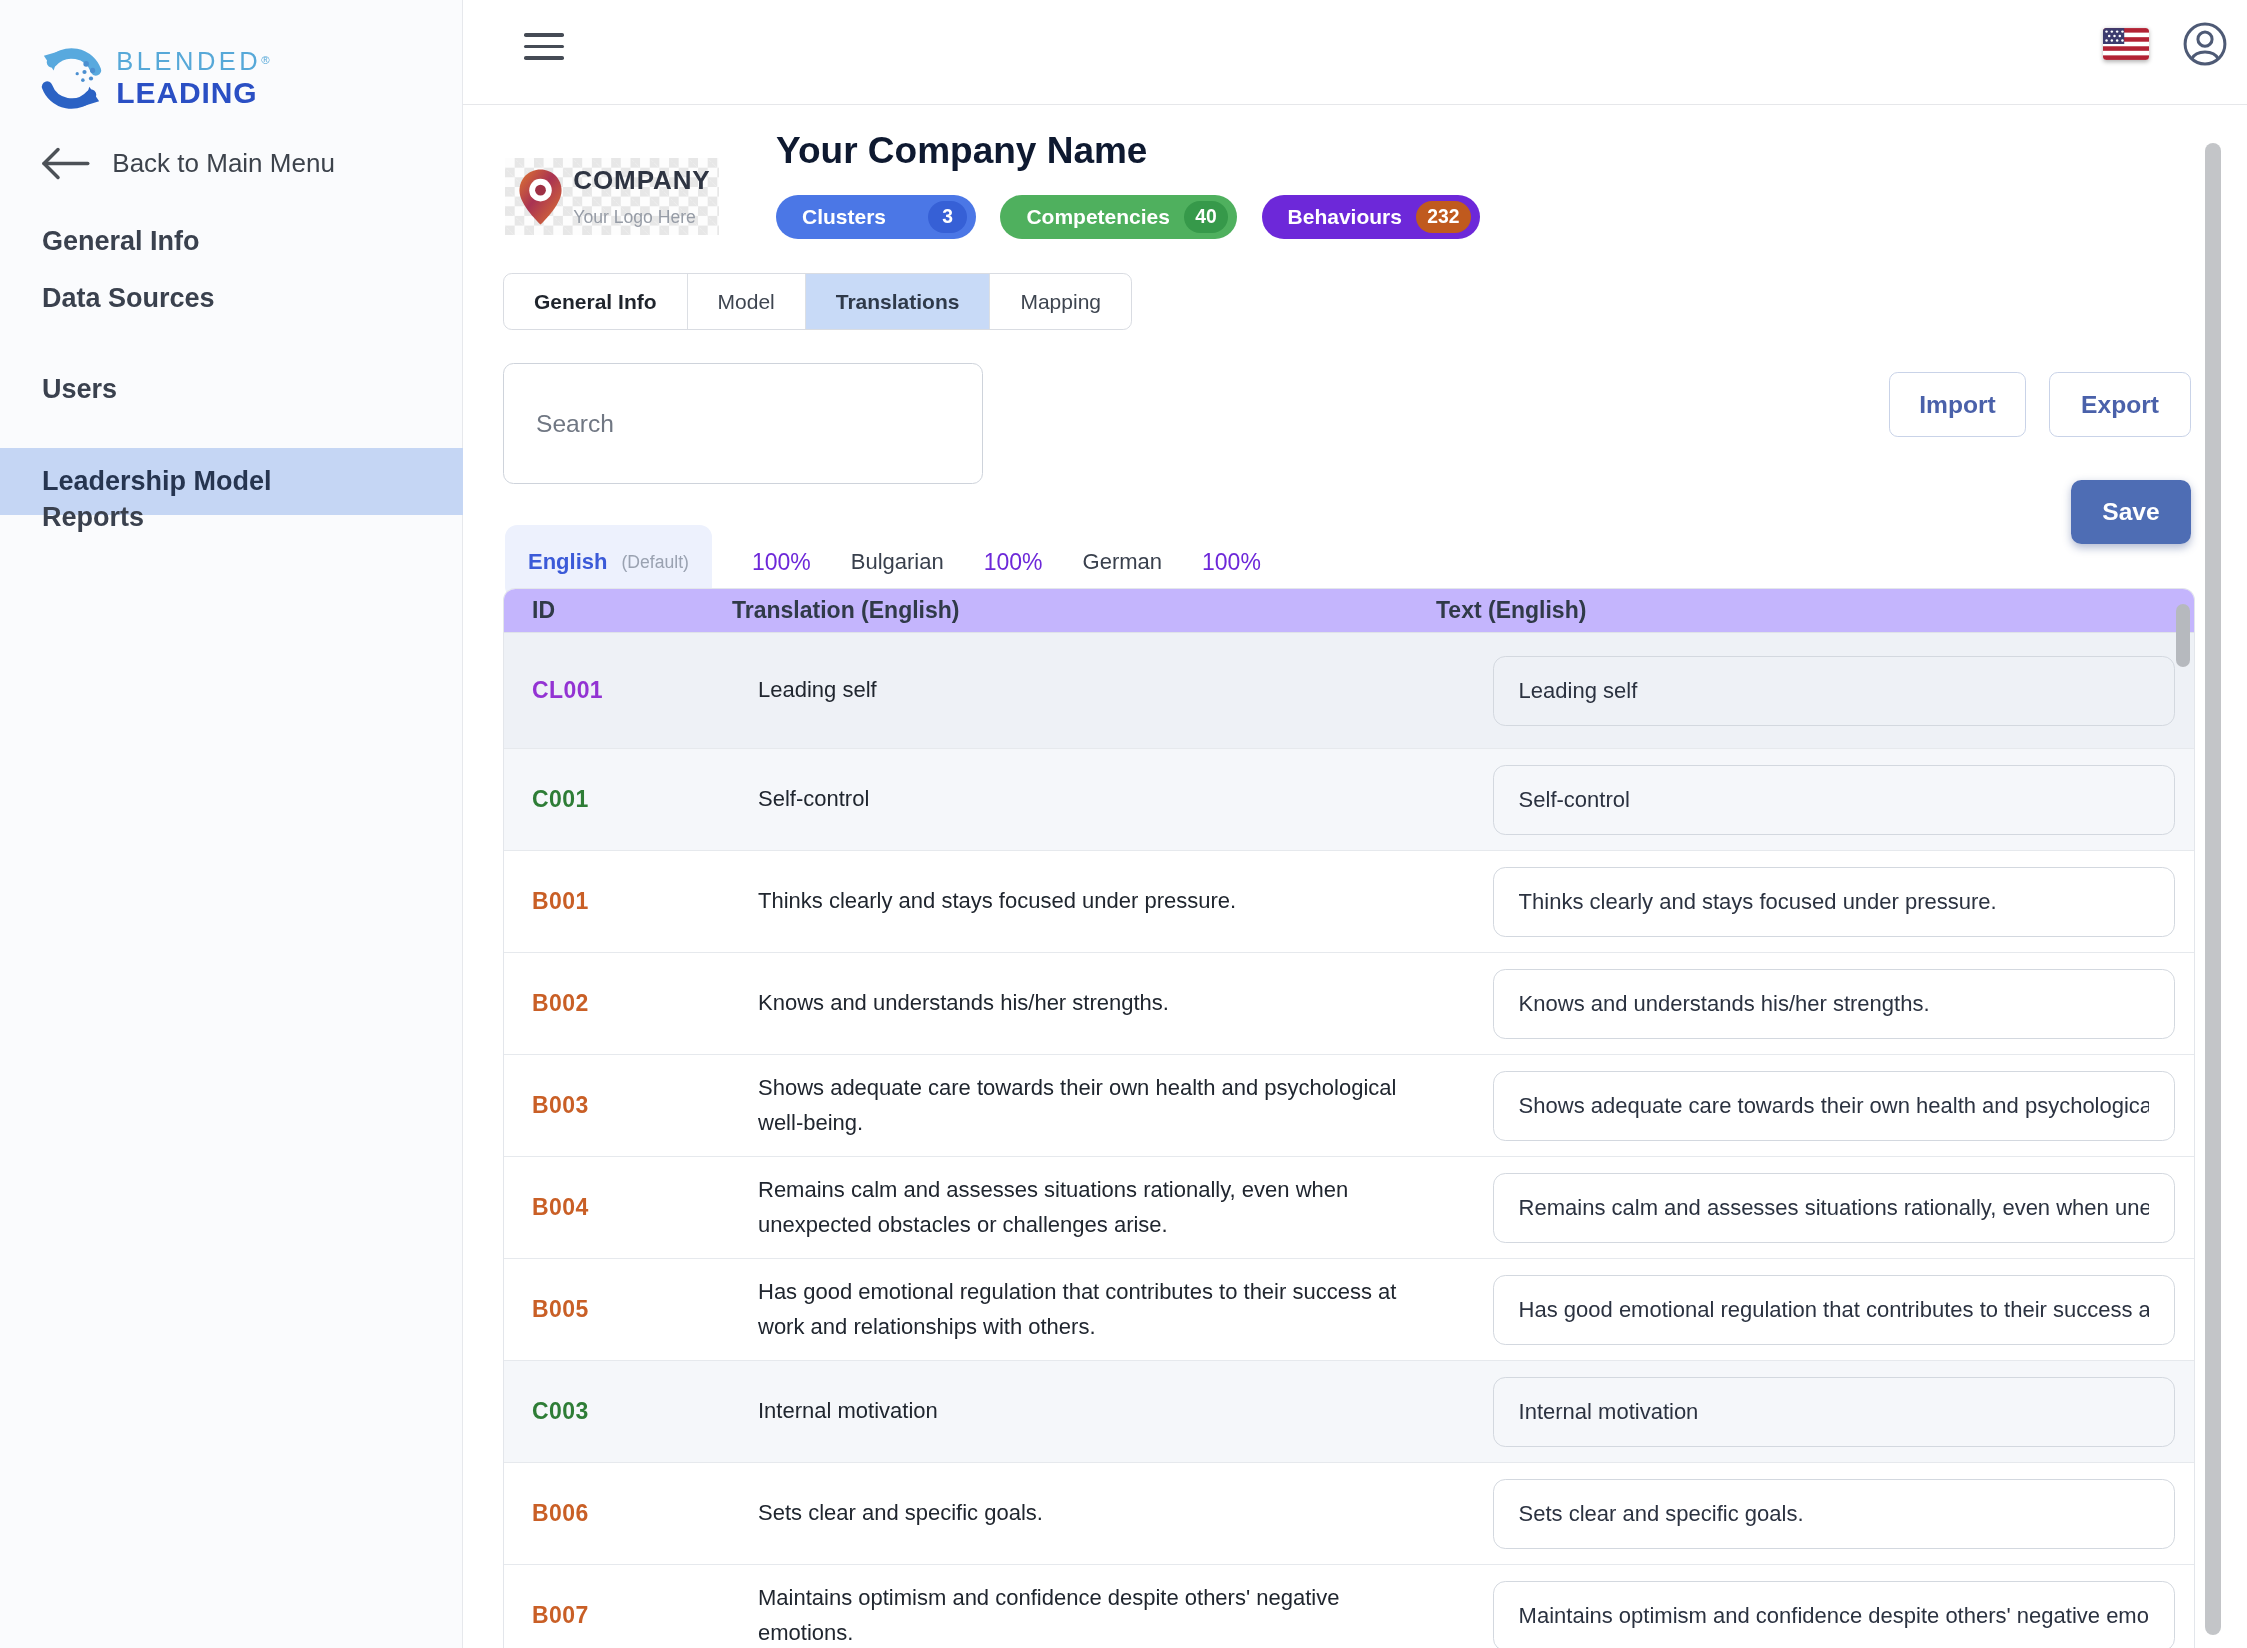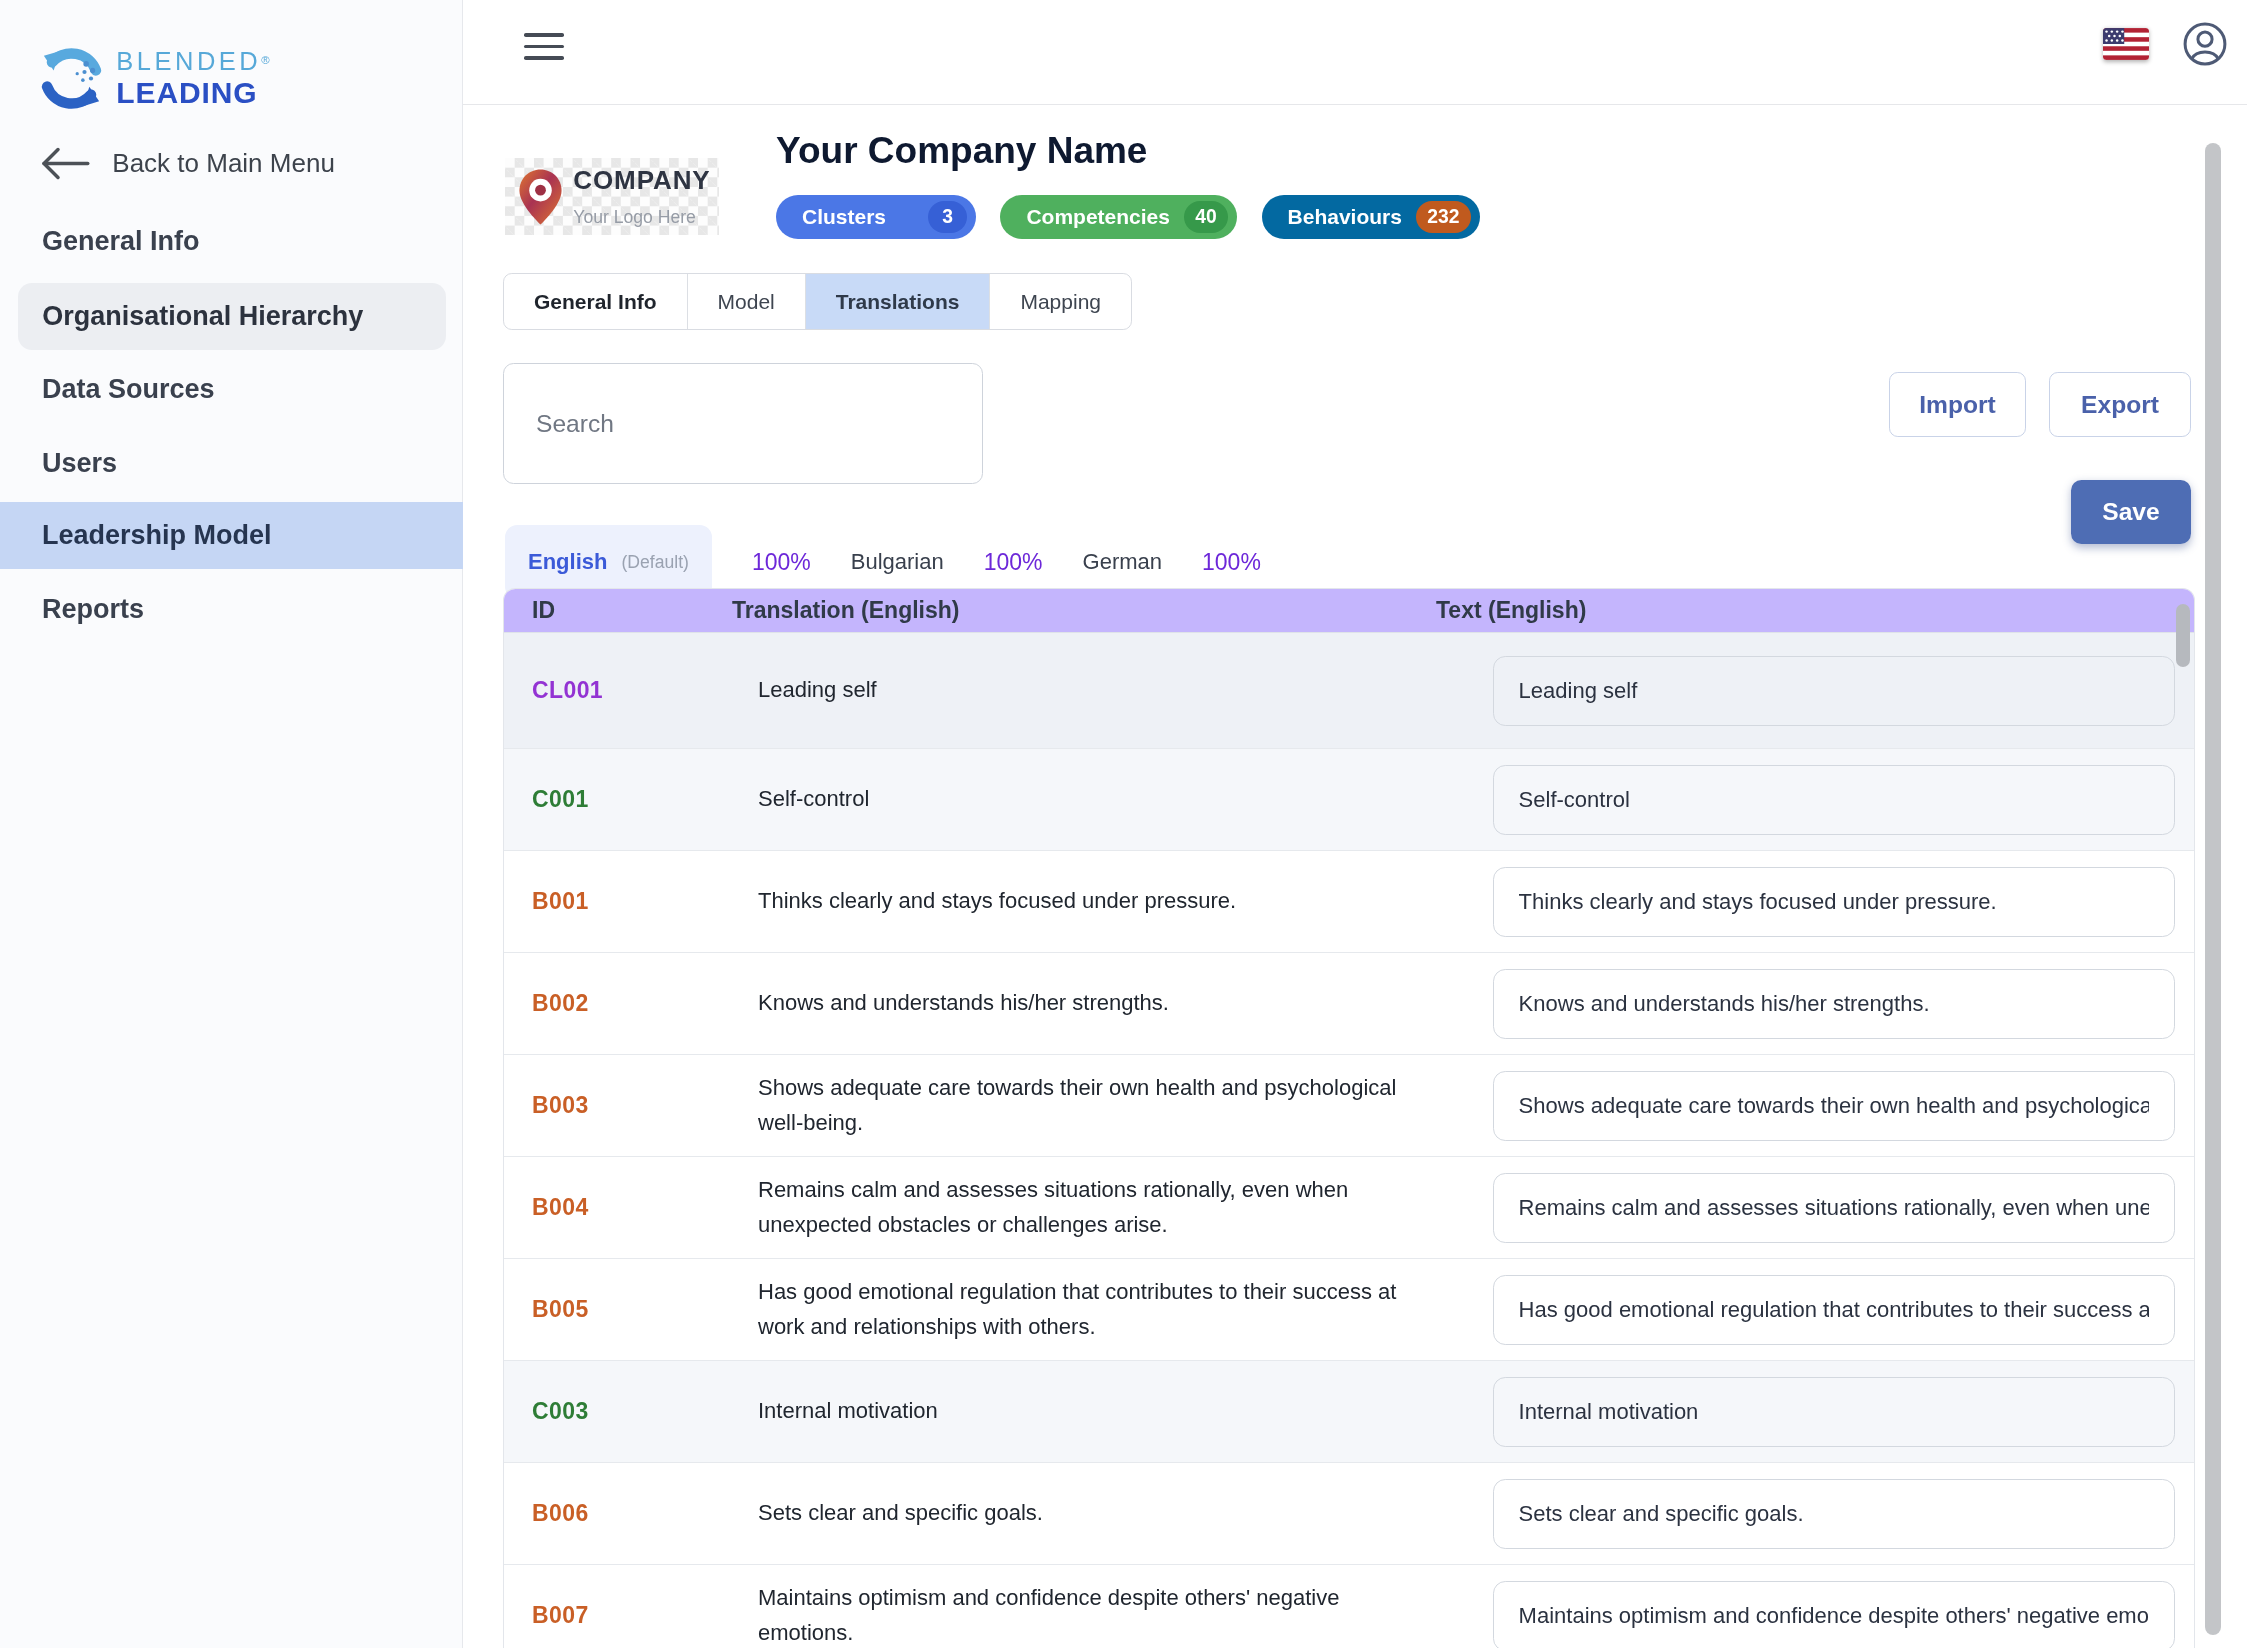--- a/index.html
+++ b/index.html
@@ -154,23 +154,20 @@
       <svg class="back-arrow" viewBox="0 0 64 44">
         <line x1="58" y1="22" x2="8" y2="22" stroke="#4c5157" stroke-width="4" stroke-linecap="round"></line>
         <polyline points="24,6 8,22 24,38" fill="none" stroke="#4c5157" stroke-width="4" stroke-linecap="round" stroke-linejoin="round"></polyline>
       </svg>
       <span class="back-label">Back to Main Menu</span>
     </div>
 
     <nav class="nav" id="nav">
         <div class="nav-item">
     <span>General Info</span>
-  </div>
-        <div class="nav-item active-gray">
-    <span>Organisational Hierarchy</span>
   </div>
         <div class="nav-item">
     <span>Data Sources</span>
   </div>
         <div class="nav-item">
     <span>Users</span>
   </div>
         <div class="nav-item active-blue">
     <span>Leadership Model</span>
   </div>
@@ -245,21 +242,21 @@
 
     <div class="badges" id="badges">
         <div class="badge" style="background: rgb(75, 119, 230); gap: 28px;">
     <span>Clusters</span>
     <span class="badge-count" style="background: rgb(54, 96, 214);">3</span>
   </div>
         <div class="badge" style="background: rgb(79, 176, 94);">
     <span>Competencies</span>
     <span class="badge-count" style="background: rgb(54, 153, 74);">40</span>
   </div>
-        <div class="badge" style="background: #0369a1;">
+        <div class="badge" style="background: #6d28d9;">
     <span>Behaviours</span>
     <span class="badge-count" style="background: rgb(192, 90, 30);">232</span>
   </div>
       </div>
 
     <div class="tabs" id="tabs">
         <div class="tab">General Info</div>
         <div class="tab">Model</div>
         <div class="tab active">Translations</div>
         <div class="tab">Mapping</div>

